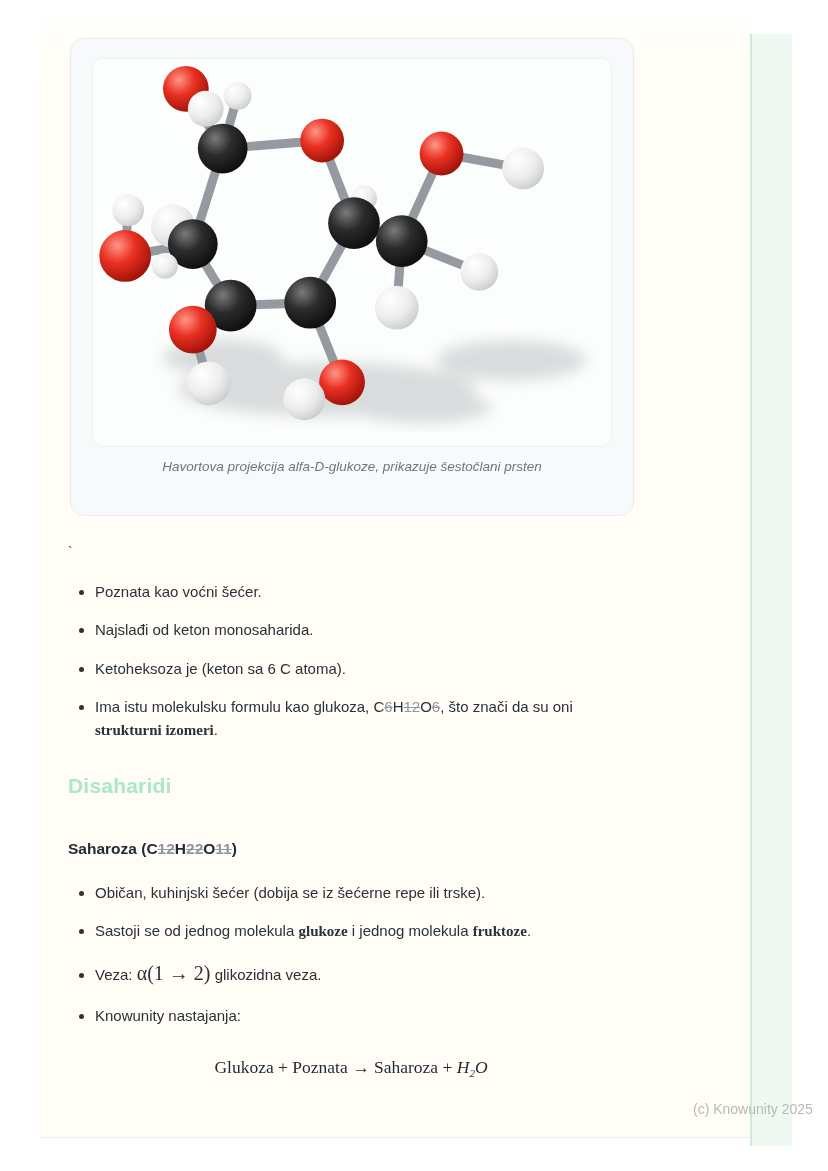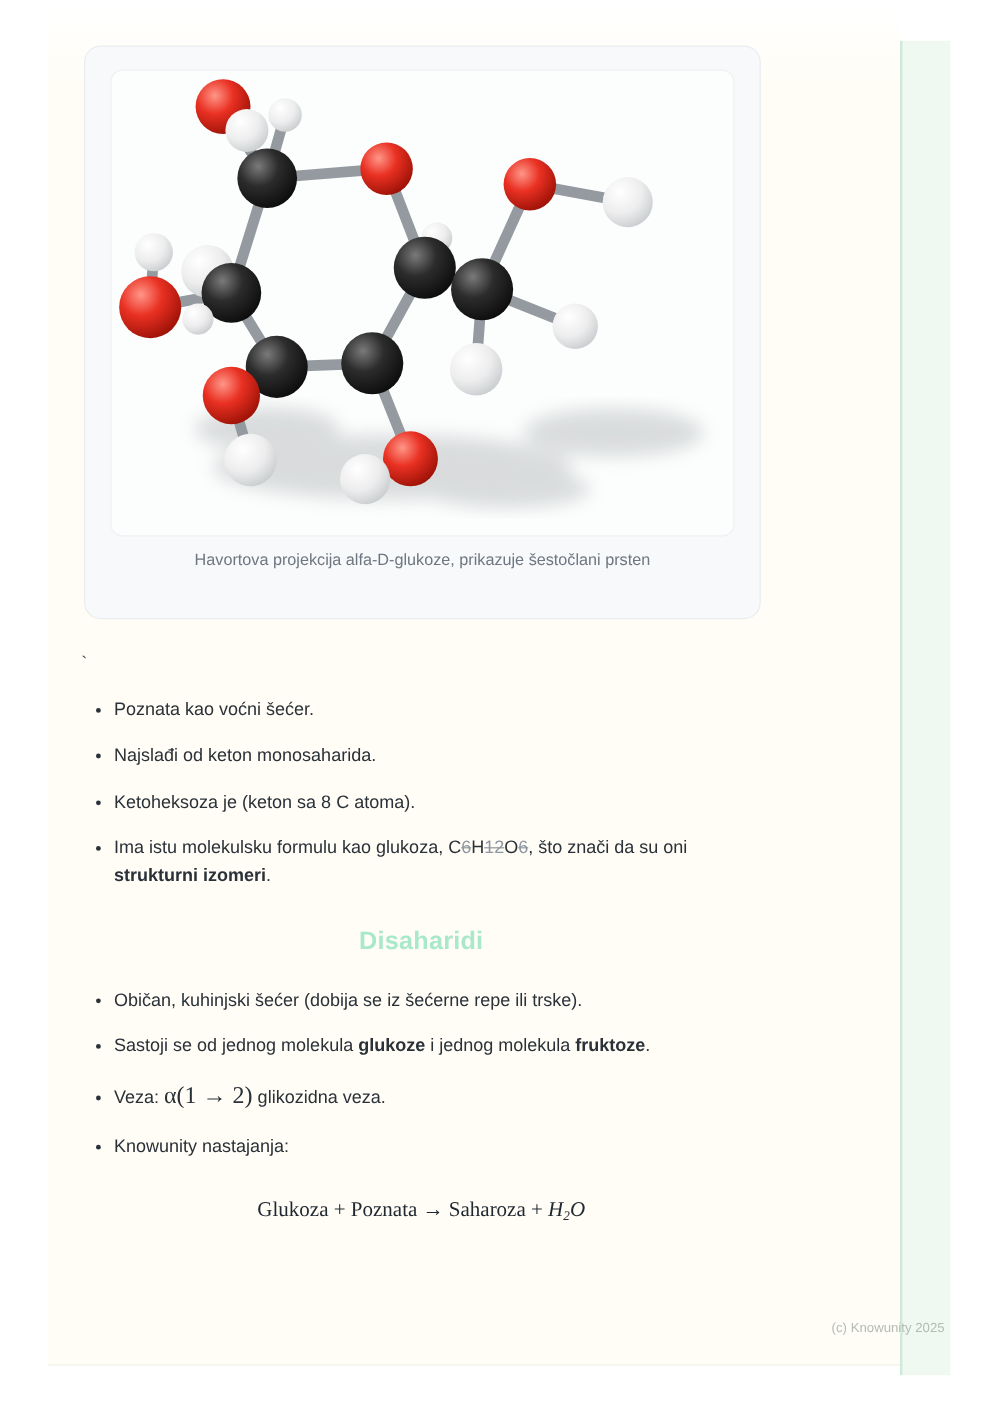--- a/index.html
+++ b/index.html
@@ -27,52 +27,52 @@
     box-sizing:border-box;
   }
   .figure-image{
     position:absolute;left:21px;top:19px;width:520px;height:389px;
     background:#fcfdfd;border:1px solid #eef1f3;border-radius:10px;
     box-sizing:border-box;overflow:hidden;
   }
   .figure-image svg{display:block;width:100%;height:100%;}
   .figure-caption{
     position:absolute;left:0;top:420px;width:100%;
-    text-align:center;font-size:13.5px;color:#6e7681;
+    text-align:center;font-style:italic;font-size:13.5px;color:#6e7681;
   }
   
   .content{
     position:absolute;left:68px;top:542px;width:566px;
     font-size:15px;line-height:1.55;
   }
   .stray{font-size:14px;color:#3a4148;height:18px;}
   .sub-heading{
     margin:34px 0 0 0;font-size:15.5px;font-weight:700;color:#222b33;
   }
   .sub-heading .seg-s{font-weight:700;}
   ul.bullets{
     margin:20px 0 0 0;padding:0 0 0 27px;list-style:disc;
   }
   ul.bullets li{margin:0 0 15px 0;color:#2a3138;}
   ul.bullets li:last-child{margin-bottom:0;}
   .section-heading{
-    margin:28px 0 0 0;font-size:21px;font-weight:700;color:#a9e8c8;letter-spacing:.2px;text-align:center;
+    margin:28px 0 0 0;font-size:21px;font-weight:700;color:#a9e8c8;letter-spacing:.2px;
   }
   .intro{margin:19px 0 0 0;}
-  .seg-b{font-weight:700;}
+  .seg-b{font-weight:700;font-family:Liberation Serif, serif;}
   .seg-s{color:#8f97a0;text-decoration:line-through;}
   .seg-m{font-family:"Liberation Serif", serif;font-size:20px;}
   .seg-i{font-family:"Liberation Serif", serif;font-style:italic;}
   .seg-sub{font-family:"Liberation Serif", serif;font-style:italic;font-size:11px;vertical-align:-4px;}
   .reaction{
     margin:26px 0 0 0;text-align:center;
     font-family:"Liberation Serif", serif;font-size:17.5px;color:#1f2730;
   }
   .watermark{
-    position:absolute;left:693px;top:1101px;font-size:11px;color:#b2bdb3;
+    position:absolute;left:693px;top:1101px;font-size:14px;color:#b2bdb3;
   }
 </style>
 </head>
 <body>
 
 <div class="paper"></div>
 <div class="mint-strip"></div>
 
 <div class="figure-card">
   <div class="figure-image">
@@ -159,26 +159,27 @@
   </div>
   <div class="figure-caption">Havortova projekcija alfa-D-glukoze, prikazuje šestočlani prsten</div>
 </div>
 
 <div class="content">
   <div class="stray">`</div>
 
   <ul class="bullets">
     <li>Poznata kao voćni šećer.</li>
     <li>Najslađi od keton monosaharida.</li>
-    <li>Ketoheksoza je (keton sa 8 C atoma).</li>
+    <li>Ketoheksoza je (keton sa 6 C atoma).</li>
     <li><span>Ima istu molekulsku formulu kao glukoza, C</span><span class="seg-s">6</span><span>H</span><span class="seg-s">12</span><span>O</span><span class="seg-s">6</span><span>, što znači da su oni </span><span class="seg-b">strukturni izomeri</span><span>.</span></li>
   </ul>
 
   <h2 class="section-heading">Disaharidi</h2>
 
+  <h3 class="sub-heading"><span>Saharoza (C</span><span class="seg-s">12</span><span>H</span><span class="seg-s">22</span><span>O</span><span class="seg-s">11</span><span>)</span></h3>
   <ul class="bullets">
     <li>Običan, kuhinjski šećer (dobija se iz šećerne repe ili trske).</li>
     <li><span>Sastoji se od jednog molekula </span><span class="seg-b">glukoze</span><span> i jednog molekula </span><span class="seg-b">fruktoze</span><span>.</span></li>
     <li><span>Veza: </span><span class="seg-m">α(1 → 2)</span><span> glikozidna veza.</span></li>
     <li>Knowunity nastajanja:</li>
   </ul>
 
   <div class="reaction"><span>Glukoza + Poznata → Saharoza + </span><span class="seg-i">H</span><span class="seg-sub">2</span><span class="seg-i">O</span></div>
 </div>
 

